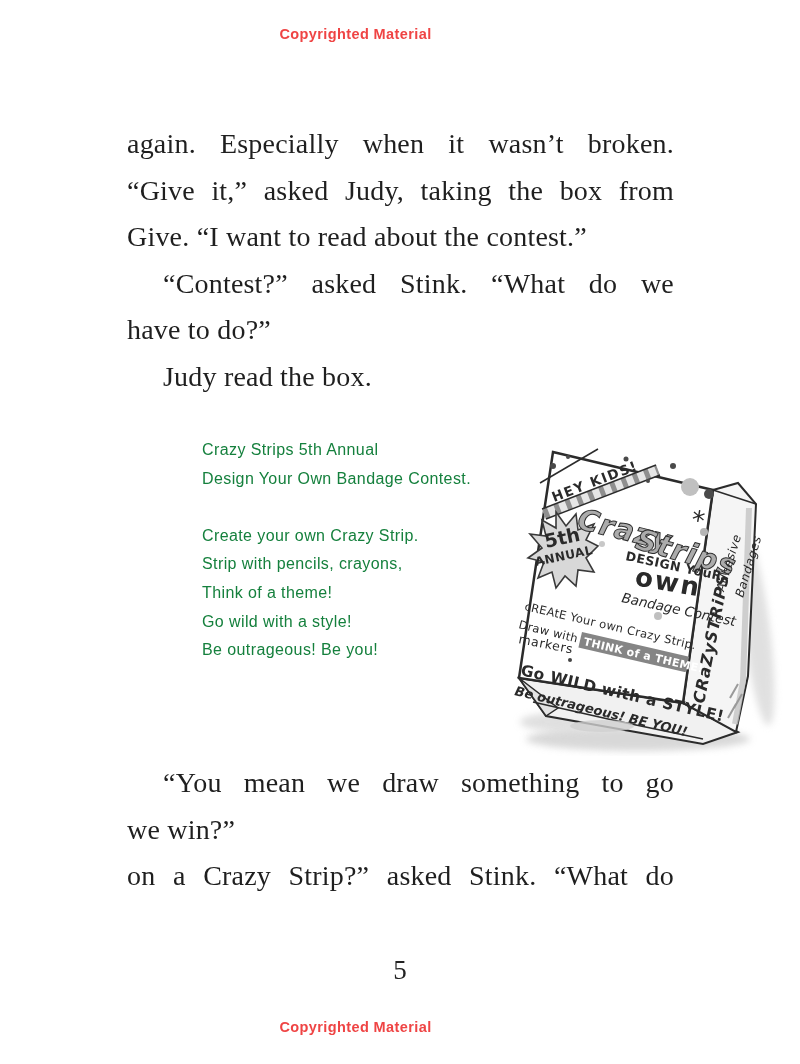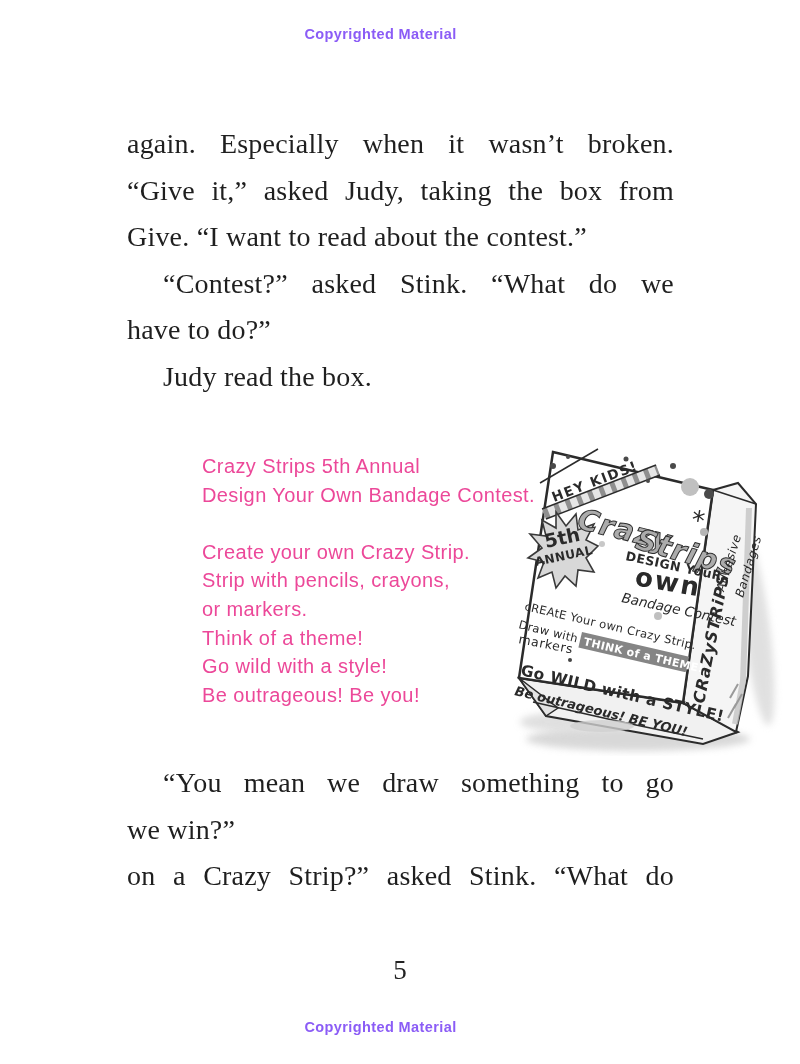--- a/index.html
+++ b/index.html
@@ -1,32 +1,32 @@
 <!DOCTYPE html>
 <html><head>
 <meta charset="utf-8">
 <style>
   html,body{margin:0;padding:0;background:#ffffff;}
   .page{position:relative;width:800px;height:1064px;background:#ffffff;overflow:hidden;
         font-family:"Liberation Serif",serif;color:#1f1f1f;}
   .copyright{position:absolute;left:0;width:711px;text-align:center;
              font-family:"Liberation Sans",sans-serif;font-weight:bold;
-             font-size:14.5px;color:#8b5cf6;letter-spacing:0.4px;margin-left:25px;}
+             font-size:14.5px;color:#ef4444;letter-spacing:0.4px;}
   .copy-top{top:26px;}
   .copy-bottom{top:1019px;}
   .textblock{position:absolute;left:127px;width:547px;
              font-size:28px;line-height:46.5px;letter-spacing:0.2px;}
   .tb-top{top:121px;}
   .tb-bottom{top:760px;}
   .line{white-space:nowrap;}
   .j{white-space:normal;text-align:justify;text-align-last:justify;}
   .ind{text-indent:36px;}
-  .insert{position:absolute;left:202px;top:452px;width:360px;
-          font-family:"Liberation Sans",sans-serif;font-size:20px;
-          line-height:28.6px;letter-spacing:0.4px;color:#ec4899;}
+  .insert{position:absolute;left:202px;top:436px;width:360px;
+          font-family:"Liberation Sans",sans-serif;font-size:16px;
+          line-height:28.6px;letter-spacing:0.4px;color:#15803d;}
   .iline{height:28.6px;white-space:nowrap;}
   .pagenum{position:absolute;left:0;top:955px;width:800px;text-align:center;
            font-size:27px;color:#222;}
   .illo{position:absolute;left:498px;top:436px;}
   
   .hand{font-family:"DejaVu Sans",sans-serif;fill:#2a2a2a;}
   .hk{font-size:13.5px;font-weight:bold;letter-spacing:1.5px;}
   .logo{font-family:"DejaVu Sans",sans-serif;font-weight:bold;font-style:italic;
         font-size:29px;fill:#ababab;stroke:#2f2f2f;stroke-width:1px;letter-spacing:1px;}
   .annual1{font-size:19px;font-weight:bold;}
@@ -58,21 +58,20 @@
     <div class="line">have to do?”</div>
     <div class="line ind">Judy read the box.</div>
   </div>
 
   <div class="insert">
     <div class="iline">Crazy Strips 5th Annual</div>
     <div class="iline">Design Your Own Bandage Contest.</div>
     <div class="iline"></div>
     <div class="iline">Create your own Crazy Strip.</div>
     <div class="iline">Strip with pencils, crayons,</div>
-    <div class="iline">or markers.</div>
     <div class="iline">Think of a theme!</div>
     <div class="iline">Go wild with a style!</div>
     <div class="iline">Be outrageous! Be you!</div>
   </div>
 
   <svg class="illo" width="292" height="320" viewBox="0 0 292 320">
     <defs>
       <filter id="blur1" x="-50%" y="-50%" width="200%" height="200%">
         <feGaussianBlur stdDeviation="3.5"></feGaussianBlur>
       </filter>

